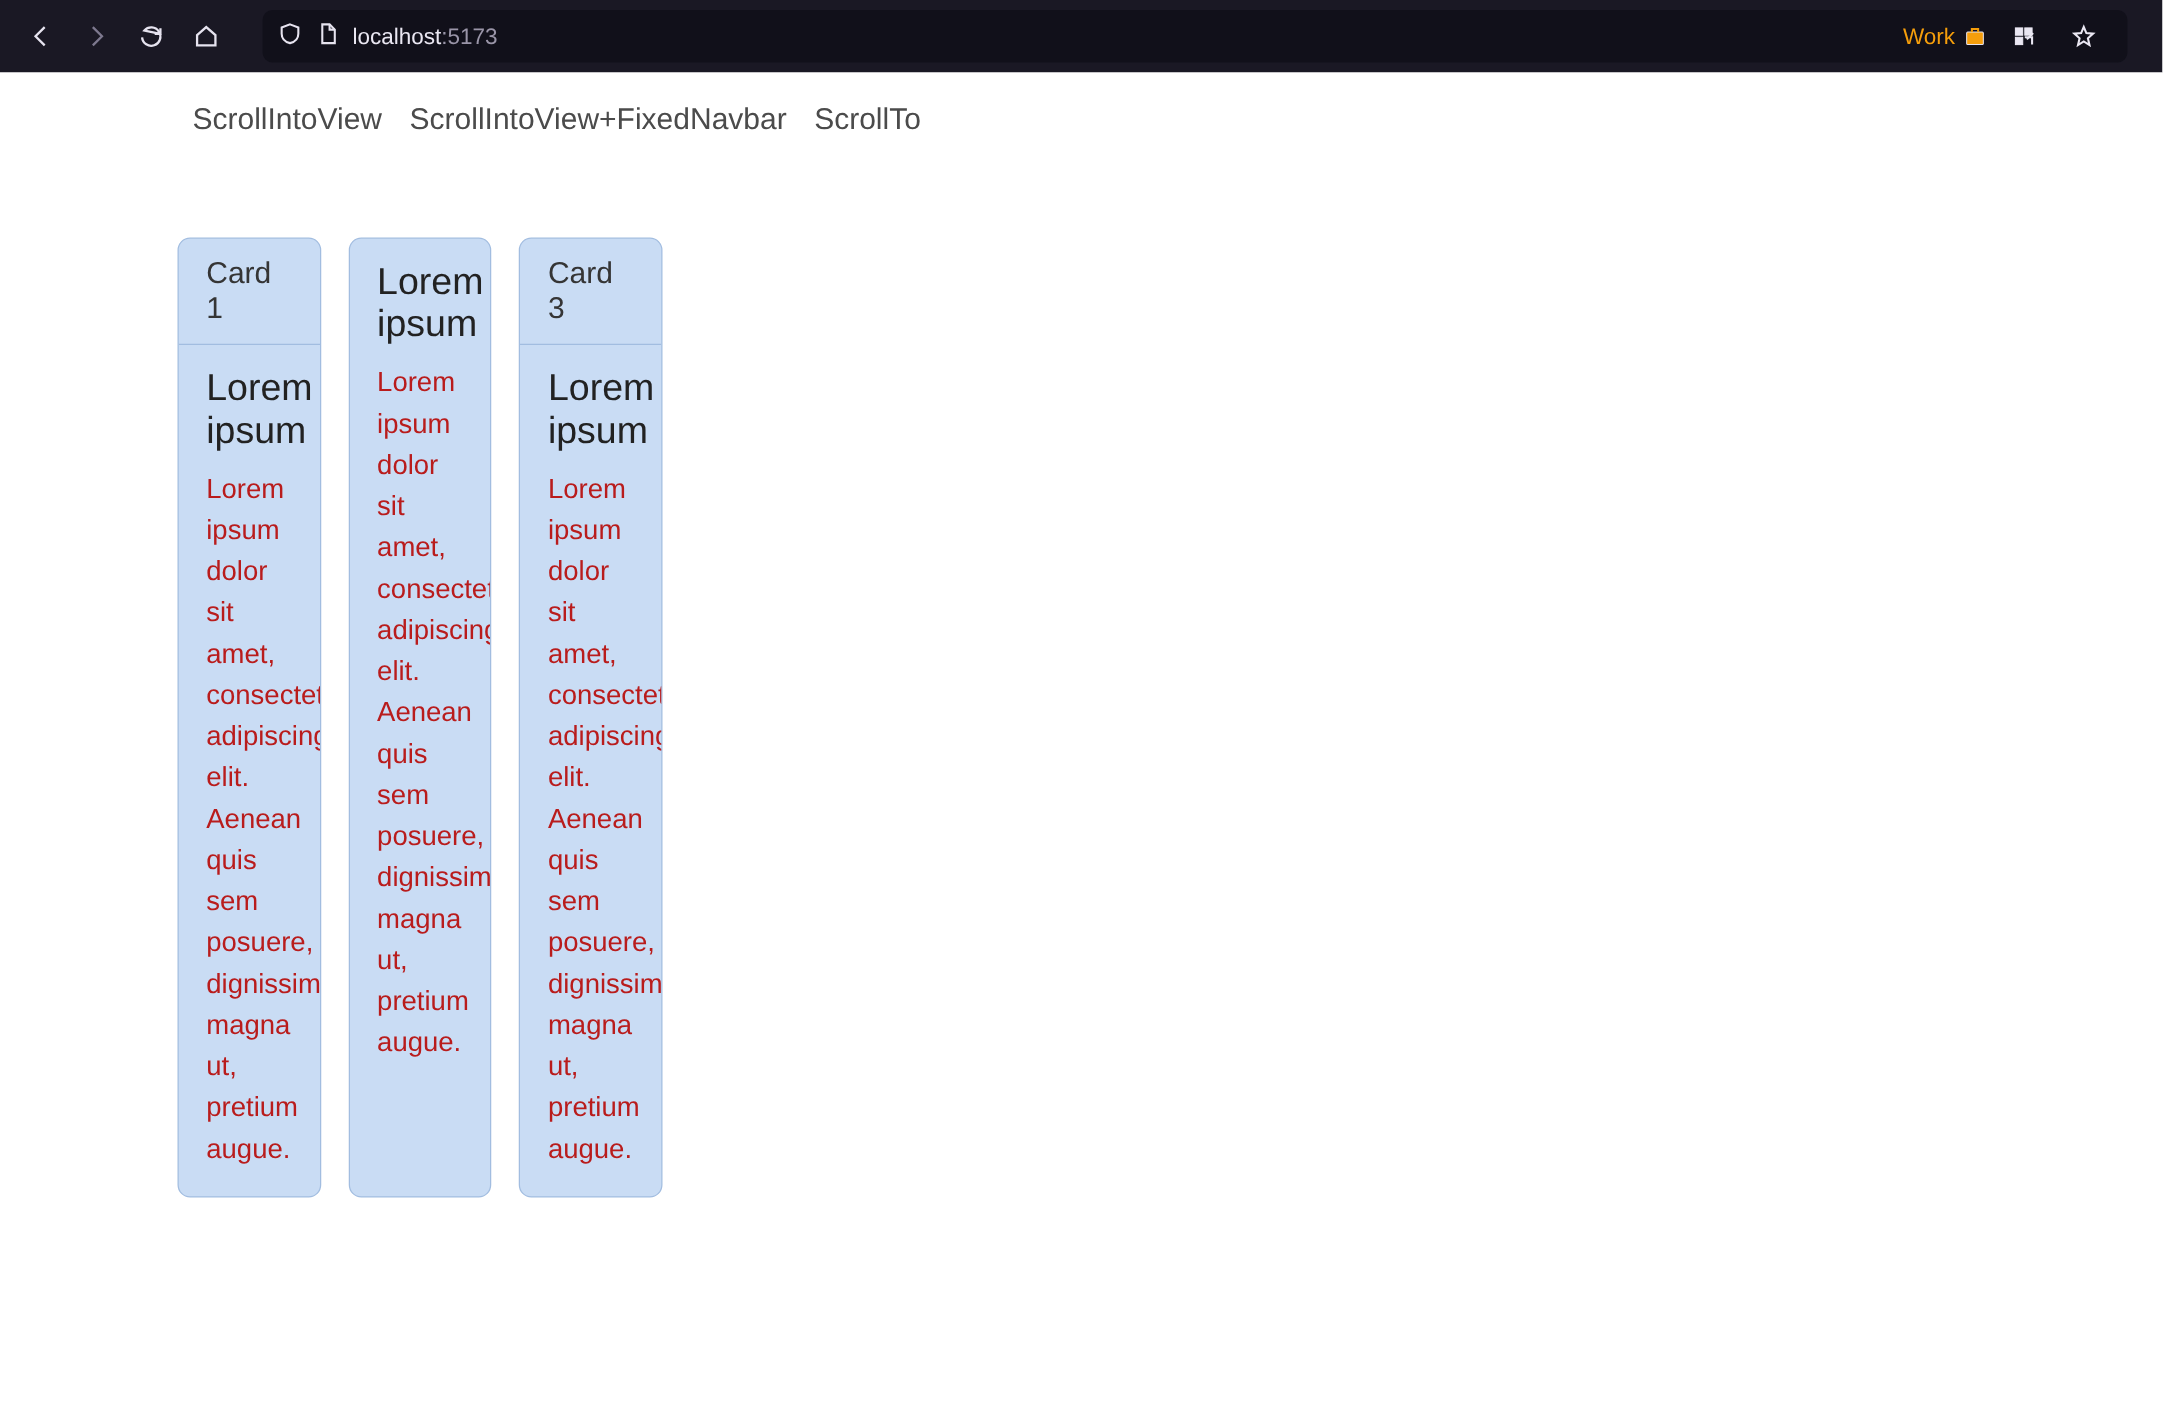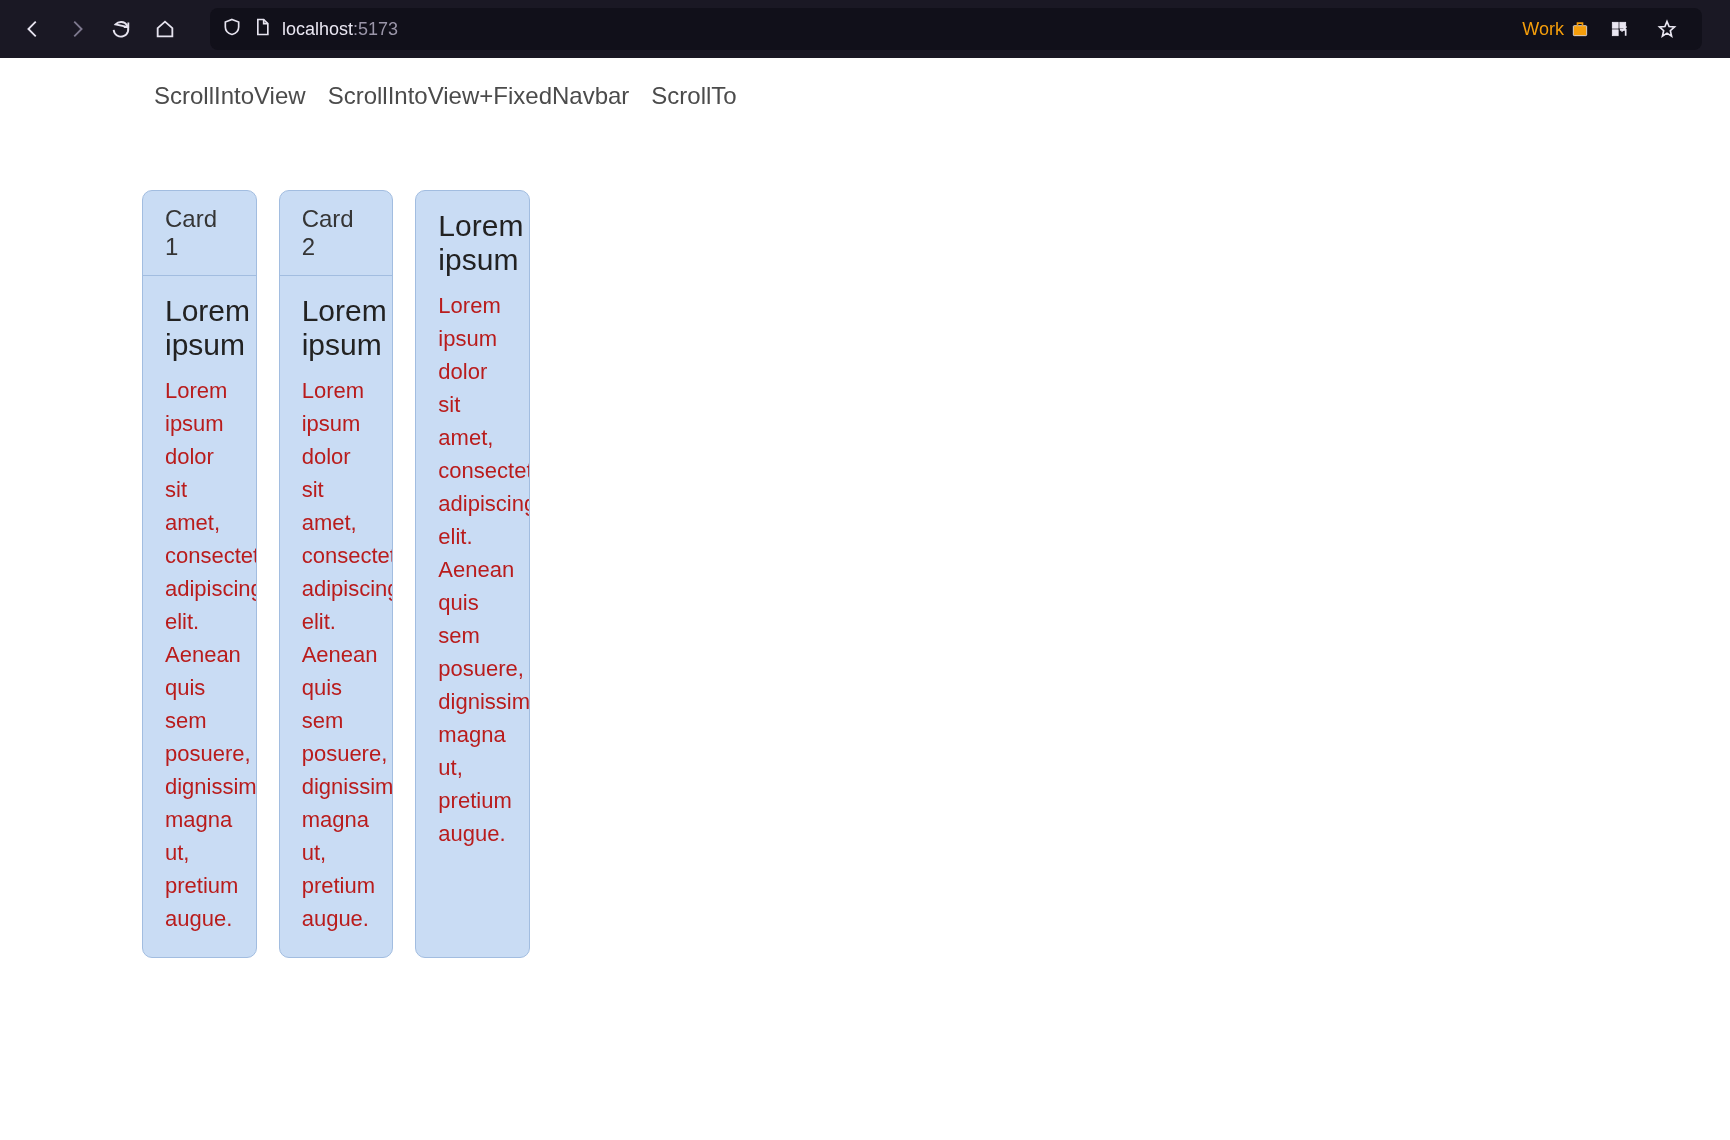--- a/index.html
+++ b/index.html
@@ -163,26 +163,26 @@
 
   <div class="card-column">
     <div class="card">
       <div class="card-header">Card 1</div>
       <div class="card-body">
         <h2>Lorem ipsum</h2>
         <p>Lorem ipsum dolor sit amet, consectetur adipiscing elit. Aenean quis sem posuere, dignissim magna ut, pretium augue.</p>
       </div>
     </div>
     <div class="card">
-      <div class="card-header">Card 2</div>
       <div class="card-body">
         <h2>Lorem ipsum</h2>
         <p>Lorem ipsum dolor sit amet, consectetur adipiscing elit. Aenean quis sem posuere, dignissim magna ut, pretium augue.</p>
       </div>
     </div>
     <div class="card">
+      <div class="card-header">Card 3</div>
       <div class="card-body">
         <h2>Lorem ipsum</h2>
         <p>Lorem ipsum dolor sit amet, consectetur adipiscing elit. Aenean quis sem posuere, dignissim magna ut, pretium augue.</p>
       </div>
     </div>
   </div>
 </div>
 
 </body></html>

